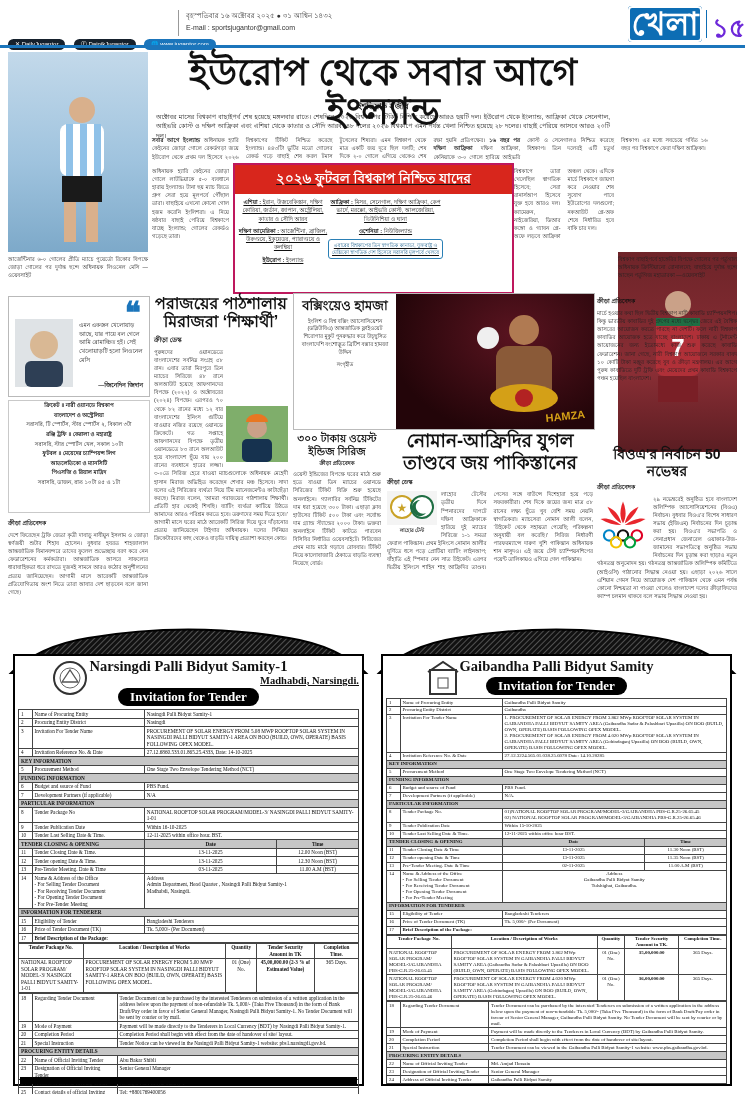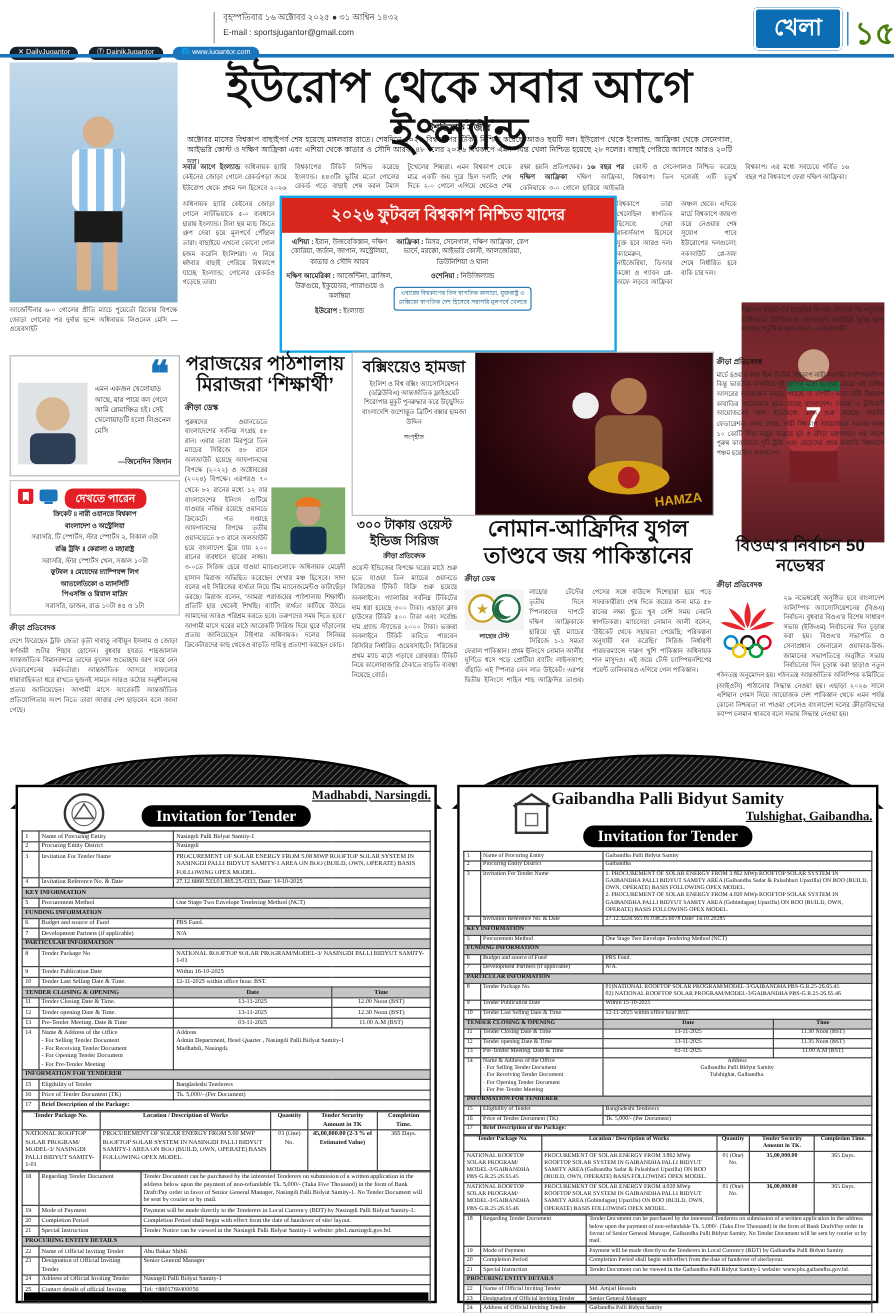--- a/index.html
+++ b/index.html
@@ -7,36 +7,36 @@
         font-family:"Liberation Sans",sans-serif;color:#111;}
   .abs{position:absolute;}
   .ctr{text-align:center;}
   .jst{text-align:justify;}
   .b{font-weight:700;}
   
   .masthead{font-size:33px;font-weight:800;letter-spacing:-1px;}
   .hd-small{font-size:7px;color:#333;line-height:1.4;}
   .pill{display:inline-block;height:11px;line-height:11px;border-radius:6px;color:#fff;
         font-size:6px;padding:0 7px;margin-right:4px;}
-  .khela{background:#0d6db4;color:#fff;font-weight:800;font-size:19px;line-height:36px;
+  .khela{background:#0d6db4;color:#fff;font-weight:800;font-size:32px;line-height:36px;
          text-align:center;border-radius:4px;box-shadow:inset 0 0 0 2px #fff, inset 0 0 0 3px #0d6db4;}
-  .pageno{font-size:26px;font-weight:800;color:#4d7c0f;}
+  .pageno{font-size:26px;font-weight:800;color:#6d28d9;}
   .bluerule{background:#1b75bb;height:3px;}
   
   .h-main{font-size:37px;font-weight:800;line-height:1.05;}
   .byline{font-size:8px;font-weight:700;}
   .lede{font-size:6.3px;line-height:1.5;}
   .body5{font-size:5.4px;line-height:1.5;color:#222;}
   .body5 b{font-size:5.6px;}
   .cols5{column-count:5;column-gap:7px;}
   .cols2{column-count:2;column-gap:7px;}
   .cap{font-size:5.4px;line-height:1.45;color:#222;}
   .photo{background:#ccc;overflow:hidden;position:relative;}
   
-  .wcbox{border:2px solid #0ea5e9;background:#fff;}
+  .wcbox{border:2px solid #be185d;background:#fff;text-decoration:underline;}
   .wcbox .ttl{background:#d8261c;color:#fff;font-weight:800;font-size:13.5px;
               text-align:center;padding:3px 0;}
   .wcflex{display:flex;padding:4px 3px 2px 3px;}
   .wclist{font-size:5.7px;line-height:1.45;text-align:center;}
   .wclist div{margin-bottom:4px;}
   .wcnote{border:1px solid #2a7fb5;border-radius:3px;font-size:5px;line-height:1.4;
           text-align:center;padding:2px;margin-top:2px;color:#1a5f8c;}
   
   .qbox{border:1px solid #b9b9b9;background:#fff;}
   .qmark{color:#1b75bb;font-size:30px;font-weight:800;line-height:0.8;}
@@ -155,31 +155,20 @@
       <svg width="58" height="68">
           <circle cx="29" cy="26" r="14" fill="#d9b894"></circle>
           <rect x="10" y="42" width="38" height="26" rx="6" fill="#2e3f55"></rect>
         </svg>
     </div>
     <div class="abs qtext" style="left:70px;top:24px;width:64px;">এমন একজন খেলোয়াড় আছে, যার পায়ে বল গেলে আমি রোমাঞ্চিত হই। সেই খেলোয়াড়টি হলো লিওনেল মেসি</div>
     <div class="abs b" style="right:6px;bottom:5px;font-size:6px;">—জিনেদিন জিদান</div>
   </div>
 
   <div class="abs tvbox" style="left:8px;top:400px;width:140px;height:111px;">
-    <div style="padding:4px 4px 1px 6px;">
-      <svg width="13" height="13" style="vertical-align:middle;">
-          <rect width="13" height="13" rx="2" fill="#e31e24"></rect>
-          <path d="M4 3 h5 v8 l-2.5-2 L4 11 z" fill="#fff"></path>
-        </svg>
-      <svg width="17" height="13" style="vertical-align:middle;">
-          <rect x="1" y="1" width="15" height="10" rx="2" fill="#1b75bb"></rect>
-          <rect x="5" y="11" width="7" height="2" fill="#1b75bb"></rect>
-        </svg>
-      <span class="tvhead">দেখতে পারেন</span>
-    </div>
     <div class="tvlines">
         <div style="font-weight: 700;">ক্রিকেট ॥ নারী ওয়ানডে বিশ্বকাপ</div>
         <div style="font-weight: 700;">বাংলাদেশ ও অস্ট্রেলিয়া</div>
         <div>সরাসরি, টি স্পোর্টস, স্টার স্পোর্টস ২, বিকাল ৩টা</div>
         <div style="font-weight: 700;">রঞ্জি ট্রফি ॥ কেরালা ও মহারাষ্ট্র</div>
         <div>সরাসরি, স্টার স্পোর্টস খেল, সকাল ১০টা</div>
         <div style="font-weight: 700;">ফুটবল ॥ মেয়েদের চ্যাম্পিয়ন্স লিগ</div>
         <div style="font-weight: 700;">আতলেতিকো ও ম্যানসিটি</div>
         <div style="font-weight: 700;">পিএসজি ও রিয়াল মাদ্রিদ</div>
         <div>সরাসরি, ডাজন, রাত ১০টা ৪৫ ও ১টা</div>
@@ -290,20 +279,21 @@
         </defs>
       <path d="M2,46 Q30,18 80,10 Q180,-7 281,10 Q331,18 359,46 Z" fill="url(#hx1)" stroke="#000" stroke-width="2"></path>
     </svg>
     <div class="box">
       <div style="position:relative;text-align:center;">
         <svg class="abs" style="left:34px;top:2px;" width="36" height="36">
           <circle cx="18" cy="18" r="16" fill="#fff" stroke="#333" stroke-width="2"></circle>
           <circle cx="18" cy="18" r="10" fill="none" stroke="#666" stroke-width="1"></circle>
           <path d="M10 22 L18 10 L26 22 z" fill="none" stroke="#555" stroke-width="1.3"></path>
         </svg>
+        <div class="org">Narsingdi Palli Bidyut Samity-1</div>
         <div class="place">Madhabdi, Narsingdi.</div>
         <div><span class="banner">Invitation for Tender</span></div>
       </div>
       <table class="t-l" style="margin-top:3px;">
         <colgroup>
             <col style="width:4%">
             <col style="width:33%">
             <col style="width:39%">
             <col style="width:24%">
           </colgroup>
@@ -513,21 +503,20 @@
       <path d="M2,46 Q30,18 80,10 Q180,-7 281,10 Q331,18 359,46 Z" fill="url(#hx2)" stroke="#000" stroke-width="2"></path>
     </svg>
     <div class="box">
       <div style="position:relative;text-align:center;">
         <svg class="abs" style="left:40px;top:2px;" width="34" height="36">
           <rect x="4" y="10" width="26" height="24" fill="#fff" stroke="#333" stroke-width="2"></rect>
           <path d="M2 12 L17 2 L32 12" fill="none" stroke="#333" stroke-width="2"></path>
           <rect x="12" y="18" width="10" height="10" fill="none" stroke="#666" stroke-width="1.2"></rect>
         </svg>
         <div class="org">Gaibandha Palli Bidyut Samity</div>
-        <div class="place">Tulshighat, Gaibandha.</div>
         <div><span class="banner">Invitation for Tender</span></div>
       </div>
       <table class="t-r" style="margin-top:3px;">
         <colgroup>
             <col style="width:4%">
             <col style="width:30%">
             <col style="width:42%">
             <col style="width:24%">
           </colgroup>
         <tbody>

